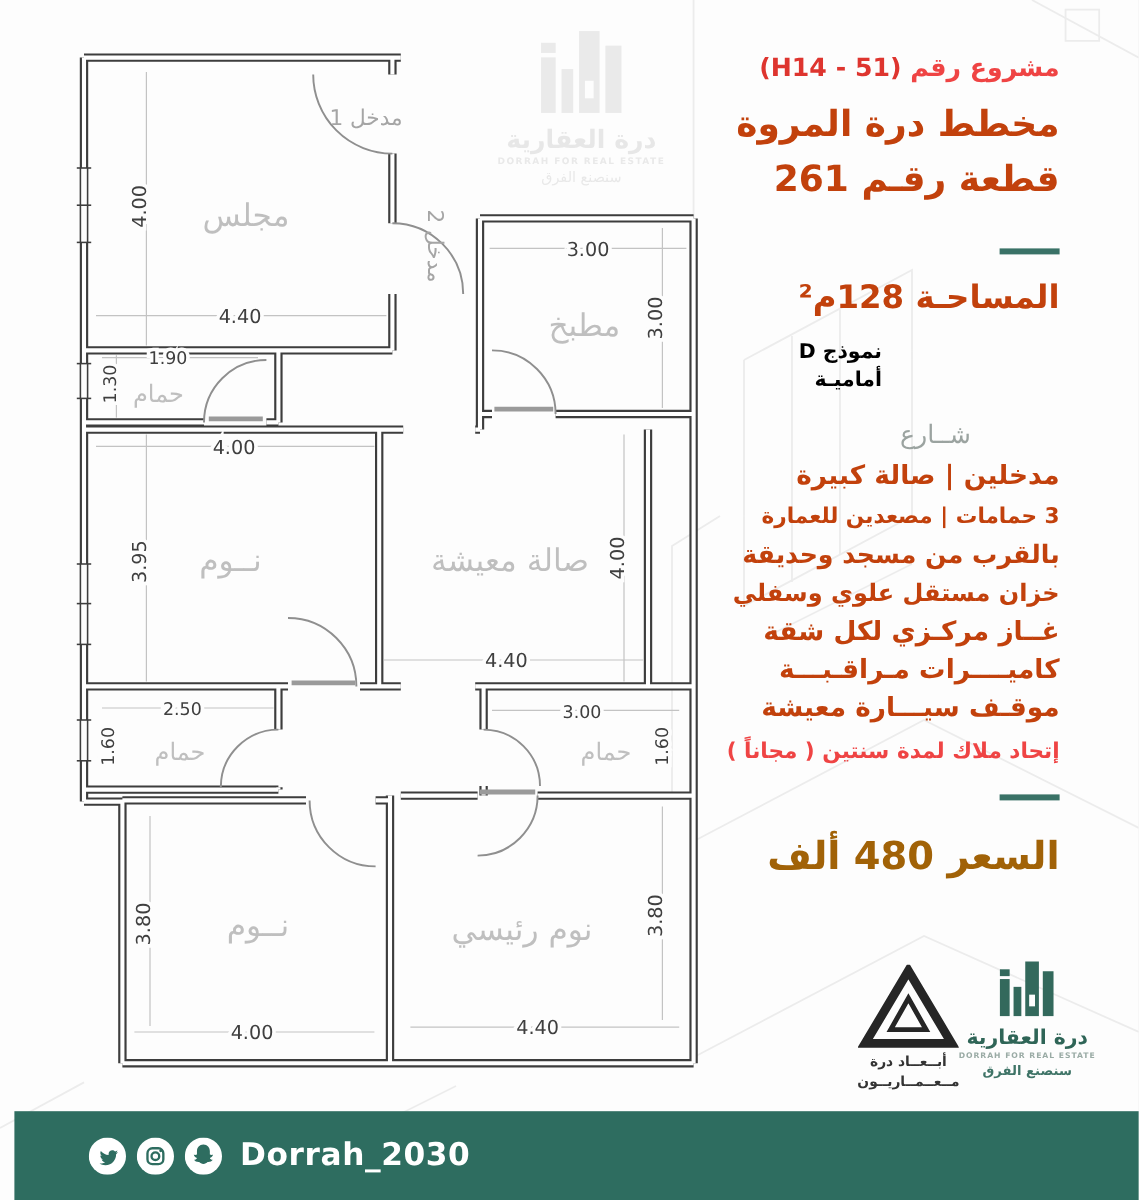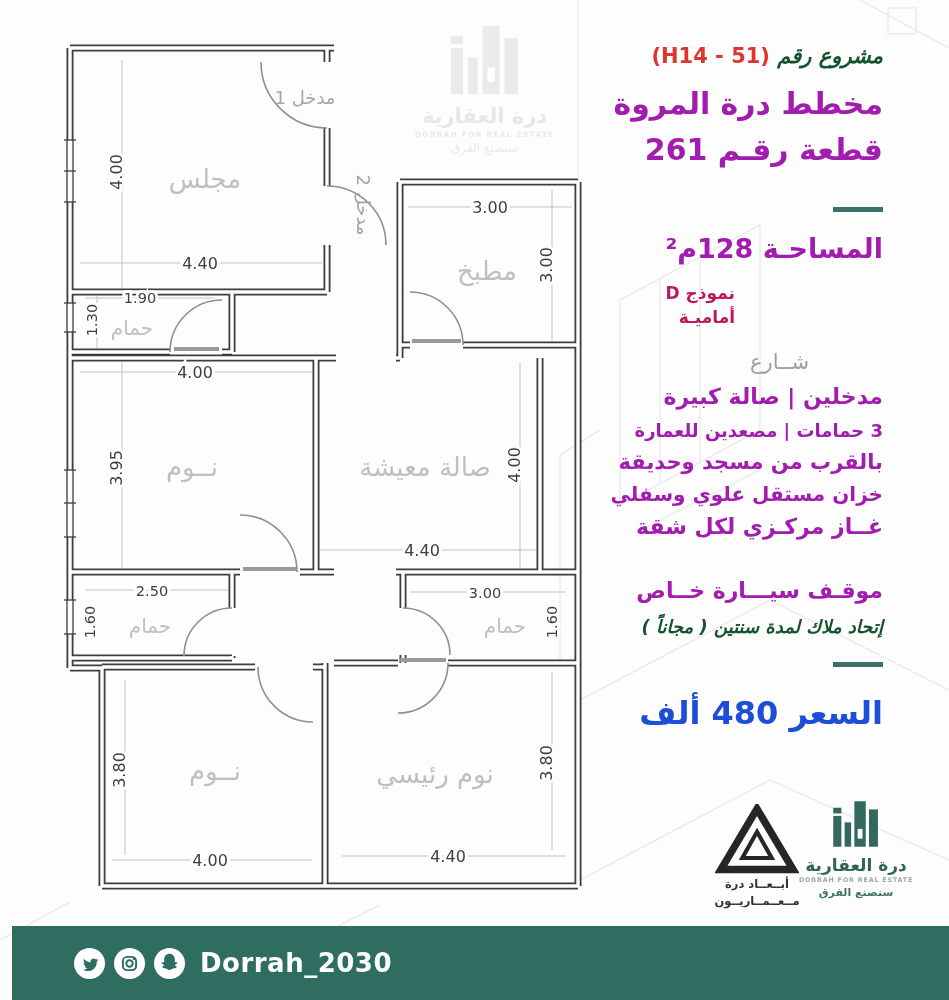--- a/index.html
+++ b/index.html
@@ -26,23 +26,23 @@
   .dimline{stroke:#c3c3c3;stroke-width:1;}
   .dim{font-size:16px;fill:#3f3f3f;text-anchor:middle;paint-order:stroke;stroke:#fdfdfd;stroke-width:6px;}
   .dim-s{font-size:14.5px;}
   .room{fill:#bfbfbf;font-size:26px;text-anchor:middle;}
   .room-s{fill:#bfbfbf;font-size:20px;text-anchor:middle;}
   .entr{fill:#a5a5a5;font-size:18px;text-anchor:middle;}
   .win{stroke:#3d3d3d;stroke-width:1.3;}
 
   
   .panel-item{position:absolute;direction:rtl;text-align:right;white-space:nowrap;}
-  .teal{color:#14532d;font-style:italic;}
+  .teal{color:#ef4444;}
   .red{color:#de352f;}
-  .ink{color:#a21caf;}
+  .ink{color:#c2410c;}
   .divider{position:absolute;width:50px;height:5px;background:#3a7267;right:66px;}
 
   
   .logo-abaad{position:absolute;left:662px;top:804px;width:100px;text-align:center;margin-left:45px;}
   .logo-abaad .cap{font-size:11.5px;color:#333;direction:rtl;line-height:1.45;font-weight:bold;}
   .logo-dorrah{position:absolute;left:798px;top:796px;width:116px;text-align:center;}
   .logo-dorrah .br-ar{font-size:17px;font-weight:bold;color:#2f6557;direction:rtl;margin-top:3px;}
   .logo-dorrah .br-en{font-size:6.4px;color:#9aaba5;letter-spacing:.8px;font-weight:bold;margin-top:1px;}
   .logo-dorrah .br-slogan{font-size:11px;color:#3f7467;margin-top:2px;direction:rtl;font-weight:bold;}
 
@@ -239,39 +239,40 @@
     <span class="red" dir="ltr">(H14 - 51)</span>
   </div>
 
   <div class="panel-item ink" style="top:86px;right:66px;font-size:30px;font-weight:bold;">مخطط درة المروة</div>
   <div class="panel-item ink" style="top:132px;right:66px;font-size:30px;font-weight:bold;">قطعة رقـم 261</div>
 
   <div class="divider" style="top:207px;"></div>
 
   <div class="panel-item ink" style="top:233px;right:66px;font-size:27px;font-weight:bold;">المساحـة 128م²</div>
 
-  <div class="panel-item" style="top:282px;right:214px;font-size:17px;line-height:1.4;color:#be185d;font-weight:bold;">
+  <div class="panel-item" style="top:282px;right:214px;font-size:17px;line-height:1.4;color:#000000;font-weight:bold;">
     <div>نموذج D</div>
     <div>أماميـة</div>
   </div>
 
   <div class="panel-item" style="top:350px;right:140px;font-size:21px;color:#9ba3a0;">شــارع</div>
 
   <div class="panel-item ink" style="top:384px;right:66px;font-size:22px;font-weight:bold;">مدخلين   |   صالة كبيرة</div>
   <div class="panel-item ink" style="top:420px;right:66px;font-size:18px;font-weight:bold;">3 حمامات  |  مصعدين للعمارة</div>
   <div class="panel-item ink" style="top:450px;right:66px;font-size:21px;font-weight:bold;">بالقرب من مسجد وحديقة</div>
   <div class="panel-item ink" style="top:482px;right:66px;font-size:20px;font-weight:bold;">خزان مستقل علوي وسفلي</div>
   <div class="panel-item ink" style="top:514px;right:66px;font-size:22px;font-weight:bold;">غــاز مركـزي لكل شقة</div>
-  <div class="panel-item ink" style="top:578px;right:66px;font-size:22px;font-weight:bold;">موقـف سيـــارة خــاص</div>
+  <div class="panel-item ink" style="top:546px;right:66px;font-size:22px;font-weight:bold;">كاميــــرات مـراقـبـــة</div>
+  <div class="panel-item ink" style="top:578px;right:66px;font-size:22px;font-weight:bold;">موقـف سيـــارة معيشة</div>
 
   <div class="panel-item teal" style="top:616px;right:66px;font-size:18px;font-weight:bold;">إتحاد ملاك لمدة سنتين ( مجاناً )</div>
 
   <div class="divider" style="top:662px;"></div>
 
-  <div class="panel-item" style="top:694px;right:66px;font-size:32px;font-weight:bold;color:#1d4ed8;">السعر 480 ألف</div>
+  <div class="panel-item" style="top:694px;right:66px;font-size:32px;font-weight:bold;color:#a16207;">السعر 480 ألف</div>
 
   <div class="logo-abaad">
     <svg width="84" height="72" viewBox="0 0 100 88" style="margin:0 auto;">
       <path d="M50,6 L94,80 L6,80 Z" fill="none" stroke="#262626" stroke-width="9"></path>
       <path d="M50,34 L68,66 L32,66 Z" fill="none" stroke="#262626" stroke-width="5"></path>
     </svg>
     <div class="cap">أبــعــاد درة</div>
     <div class="cap">مــعــمــاريــون</div>
   </div>
 

